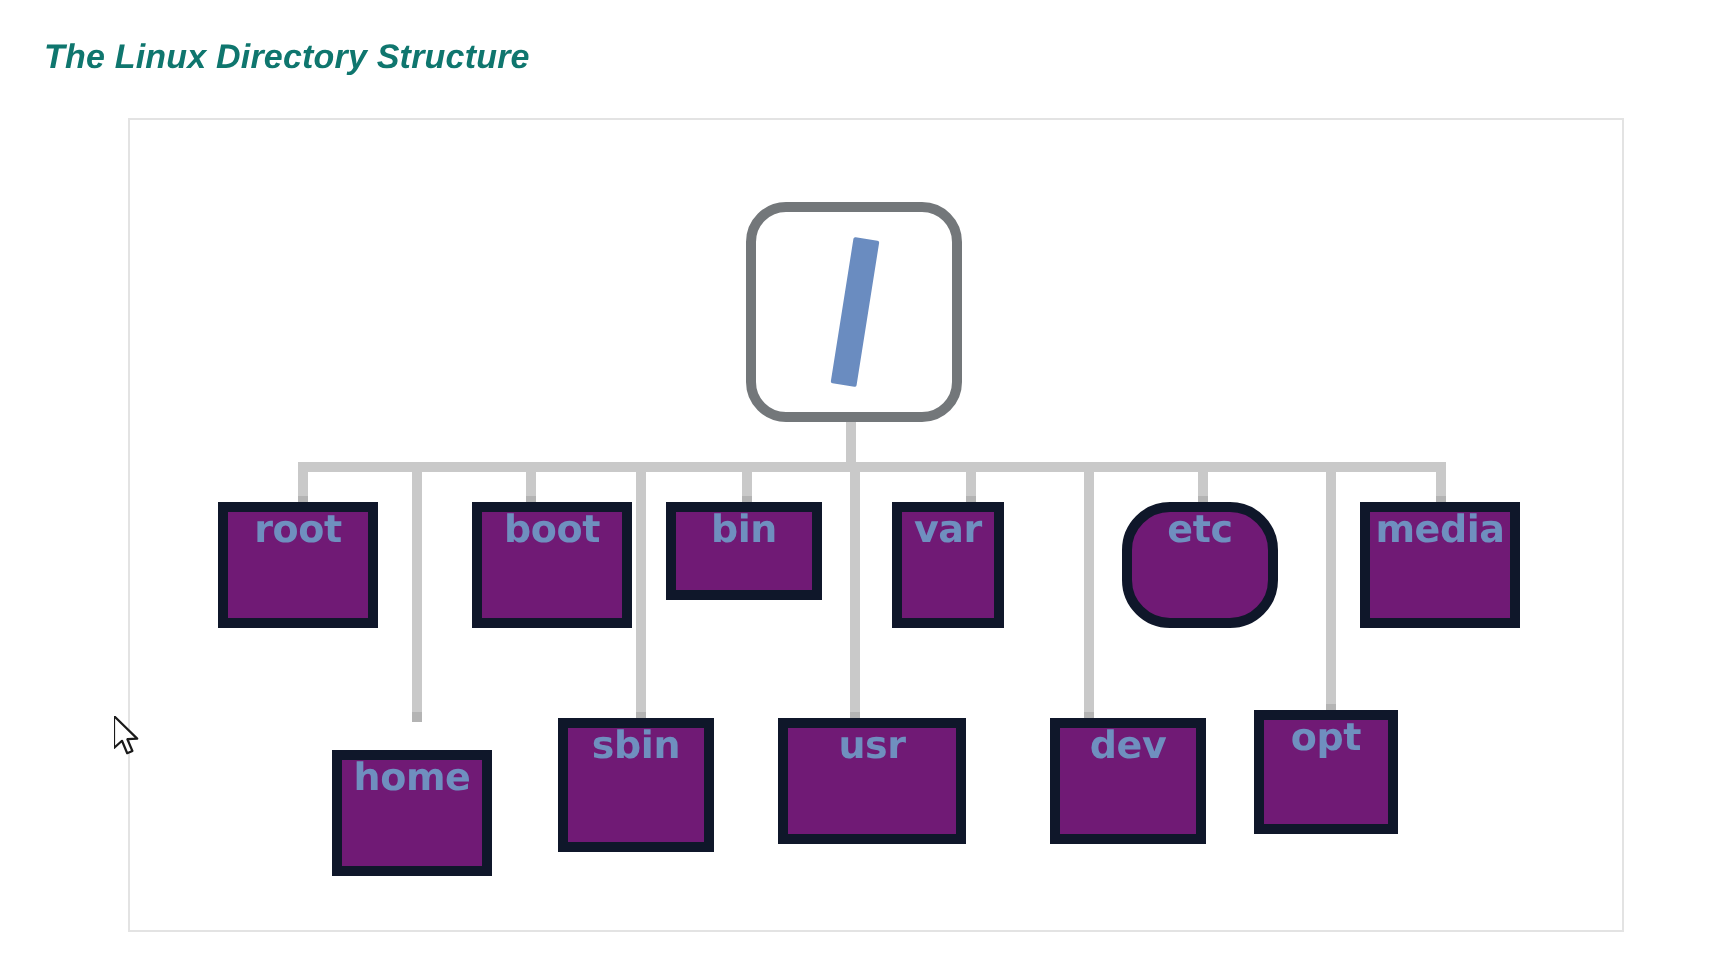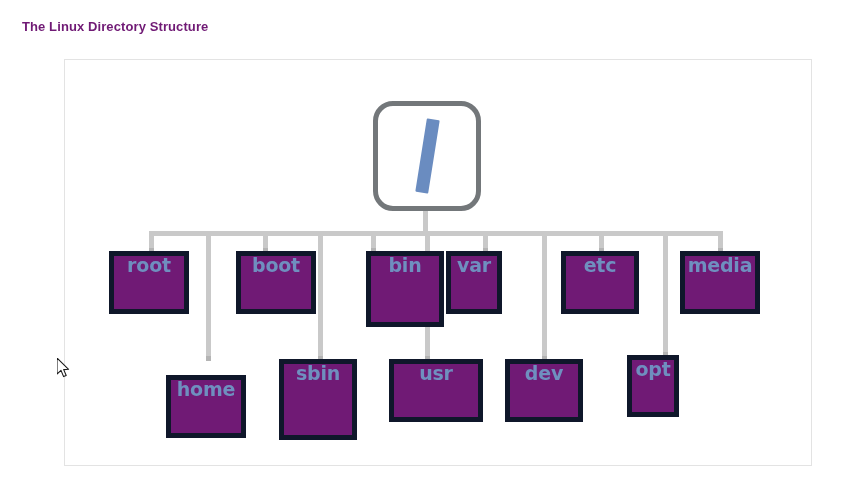--- a/index.html
+++ b/index.html
@@ -12,25 +12,26 @@
     height: 482px;
     position: relative;
     overflow: hidden;
     font-family: "Liberation Sans", sans-serif;
   }
 
   #page-title {
     position: absolute;
     left: 22px;
     top: 19px;
-    font-size: 13px;
+    font-size: 17px;
     font-weight: bold;
-    color: #701a75;
+    color: #0f766e;
     letter-spacing: 0.1px;
     white-space: nowrap;
+    font-style: italic;
   }
 
   #diagram-canvas {
     position: absolute;
     left: 64px;
     top: 59px;
     width: 748px;
     height: 407px;
     border: 1px solid #e3e3e3;
     background: #ffffff;
@@ -156,53 +157,53 @@
   </div>
 
   <div class="dir-box" style="left:44px; top:191px; width:80px; height:63px;">
     <span class="dir-label">root</span>
   </div>
 
   <div class="dir-box" style="left:158px; top:191px; width:80px; height:63px;margin-left:13px;">
     <span class="dir-label">boot</span>
   </div>
 
-  <div class="dir-box" style="left:268px; top:191px; width:78px; height:76px;margin-left:33px;">
+  <div class="dir-box" style="left:268px; top:191px; width:78px; height:49px;">
     <span class="dir-label">bin</span>
   </div>
 
   <div class="dir-box" style="left:381px; top:191px; width:56px; height:63px;">
     <span class="dir-label">var</span>
   </div>
 
-  <div class="dir-box" style="left:496px; top:191px; width:78px; height:63px;">
+  <div class="dir-box" style="left:496px; top:191px; width:78px; height:63px;border-radius:24px;">
     <span class="dir-label">etc</span>
   </div>
 
   <div class="dir-box" style="left:615px; top:191px; width:80px; height:63px;">
     <span class="dir-label">media</span>
   </div>
 
   <div class="dir-box" style="left:101px; top:299px; width:80px; height:63px;margin-top:16px;">
     <span class="dir-label">home</span>
   </div>
 
-  <div class="dir-box" style="left:214px; top:299px; width:78px; height:81px;">
+  <div class="dir-box" style="left:214px; top:299px; width:78px; height:67px;">
     <span class="dir-label">sbin</span>
   </div>
 
   <div class="dir-box" style="left:324px; top:299px; width:94px; height:63px;">
     <span class="dir-label">usr</span>
   </div>
 
-  <div class="dir-box" style="left:440px; top:299px; width:78px; height:63px;">
+  <div class="dir-box" style="left:460px; top:299px; width:78px; height:63px;">
     <span class="dir-label">dev</span>
   </div>
 
-  <div class="dir-box" style="left:562px; top:295px; width:52px; height:62px;">
+  <div class="dir-box" style="left:562px; top:295px; width:72px; height:62px;">
     <span class="dir-label">opt</span>
   </div>
 
 </div>
 
 <svg id="mouse-cursor" viewBox="0 0 14 21">
   <polygon points="0,0 0,16 4,12.4 6.6,18.6 9.2,17.5 6.7,11.6 11.6,11.3" fill="#ffffff" stroke="#1a1a1a" stroke-width="1.1" stroke-linejoin="round"></polygon>
 </svg>
 
 </body></html>

